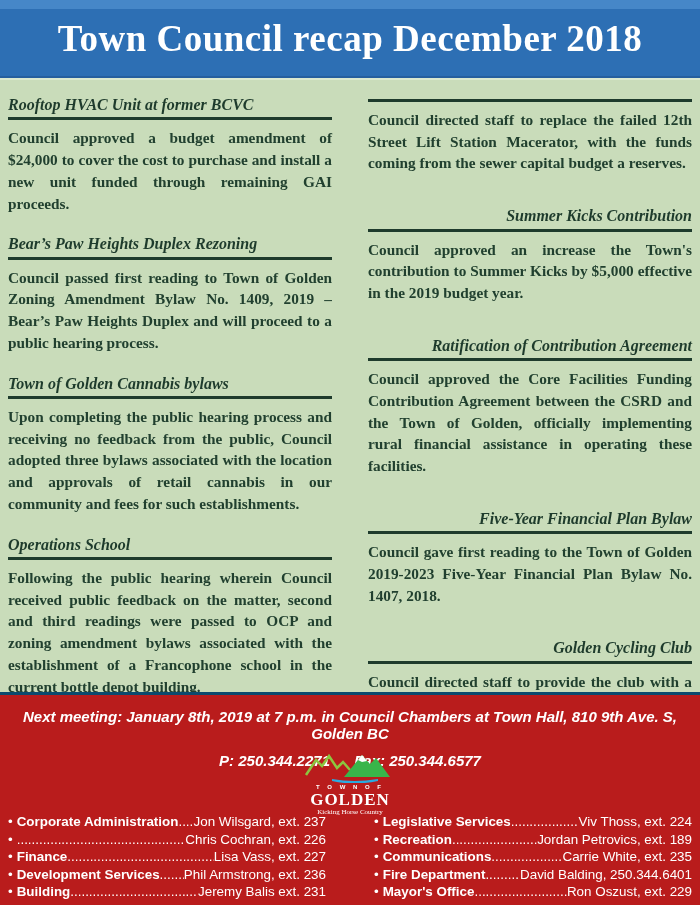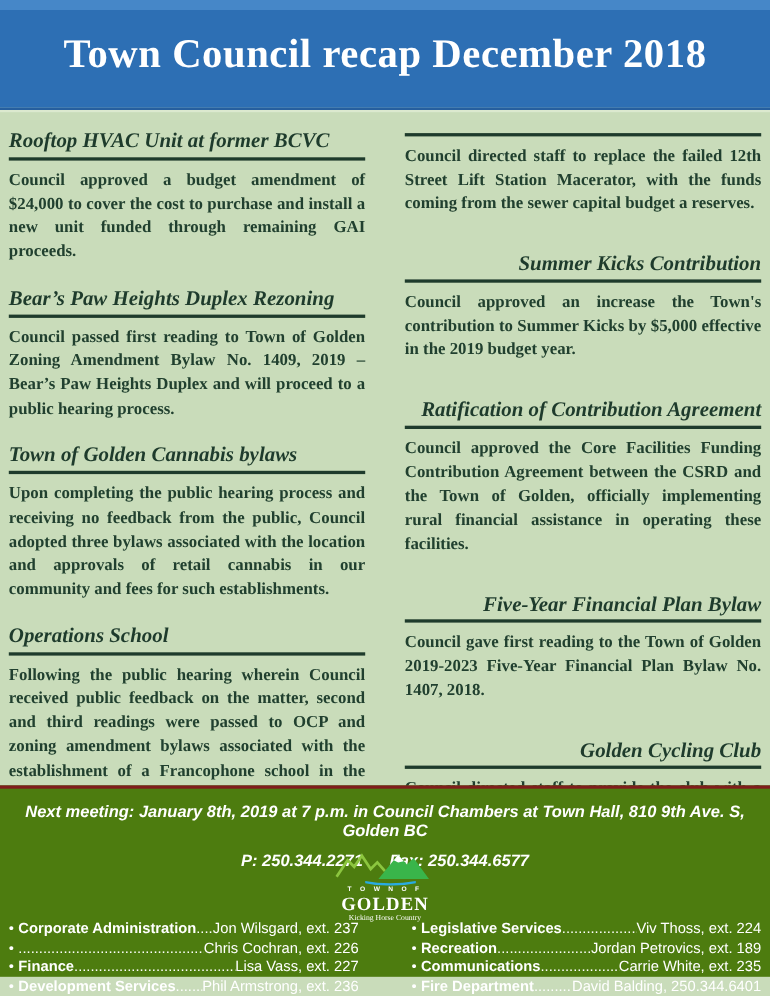--- a/index.html
+++ b/index.html
@@ -4,21 +4,21 @@
 <style>
   html,body{margin:0;padding:0;}
   body{
     width:700px;height:905px;
     font-family:"Liberation Serif", serif;
     background:#c9dcba;
     overflow:hidden;
   }
   
   .header{
-    height:100px;
+    height:78px;
     background:linear-gradient(#4687c8 0 9px,#2d6fb4 9px);
     border-bottom:2px solid #265f9e;
     display:flex;align-items:center;justify-content:center;
     box-sizing:border-box;
   }
   .header h1{
     margin:0;
     color:#ffffff;
     font-size:37px;
     font-weight:bold;
@@ -33,21 +33,21 @@
     border-top:2px solid #dce9cf;
     display:flex;
     gap:36px;
     padding:16px 8px 0 8px;
   }
   .col{flex:1;min-width:0;}
   .sec{margin-bottom:21px;}
   .col-right .sec{margin-bottom:33px;}
   .sec-title{
     margin:0;
-    font-size:19px;
+    font-size:16px;
     font-style:italic;
     font-weight:bold;
     color:#1e3b2c;
     line-height:1.15;
   }
   .col-right .sec-title{text-align:right;}
   .rule{
     height:3px;
     background:#1e3b2c;
     margin-top:3px;
@@ -56,24 +56,24 @@
     margin:7px 0 0 0;
     font-size:15.3px;
     font-weight:bold;
     line-height:1.42;
     color:#21402f;
     text-align:justify;
   }
   
   .footer{
     position:relative;
-    height:174px;
+    height:213px;
     box-sizing:border-box;
-    background:#4d7c0f;
-    border-top:3px solid #7f1d1d;
+    background:#b91c1c;
+    border-top:3px solid #0c4a6e;
     color:#ffffff;
     font-family:"Liberation Sans", sans-serif;
   }
   .meeting{
     text-align:center;
     font-style:italic;
     font-weight:bold;
     font-size:15px;
     margin-top:13px;
   }

